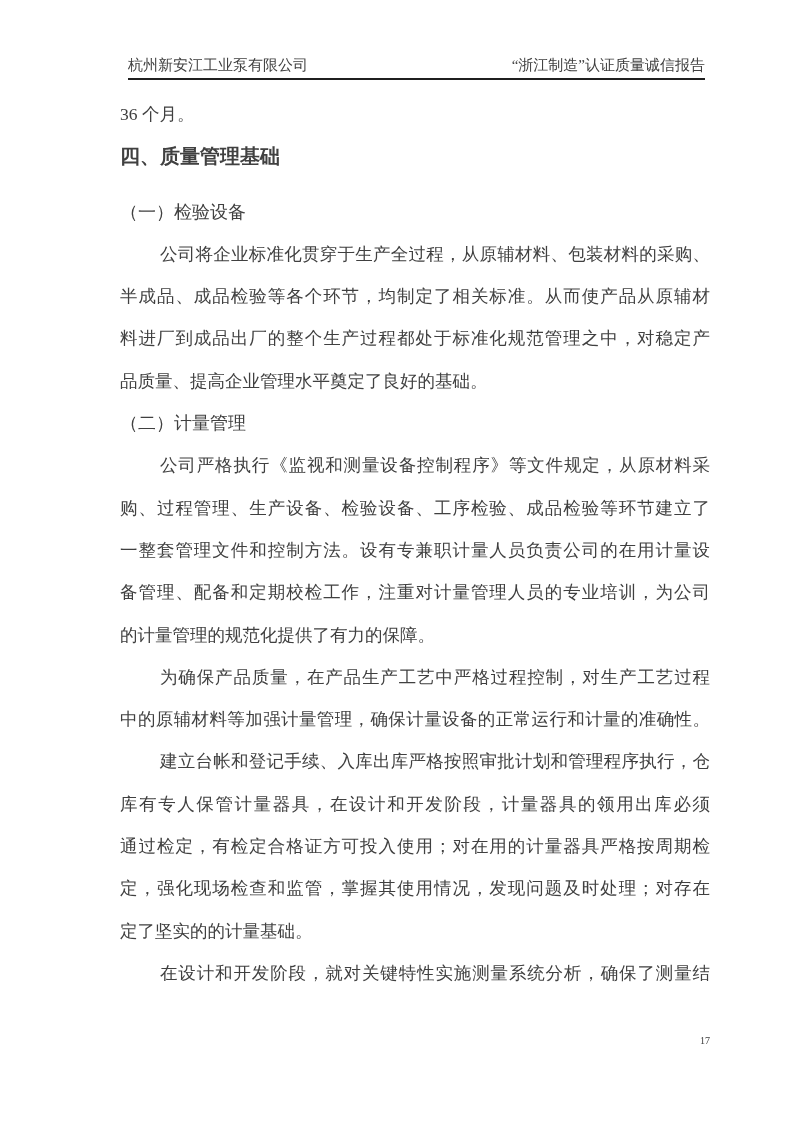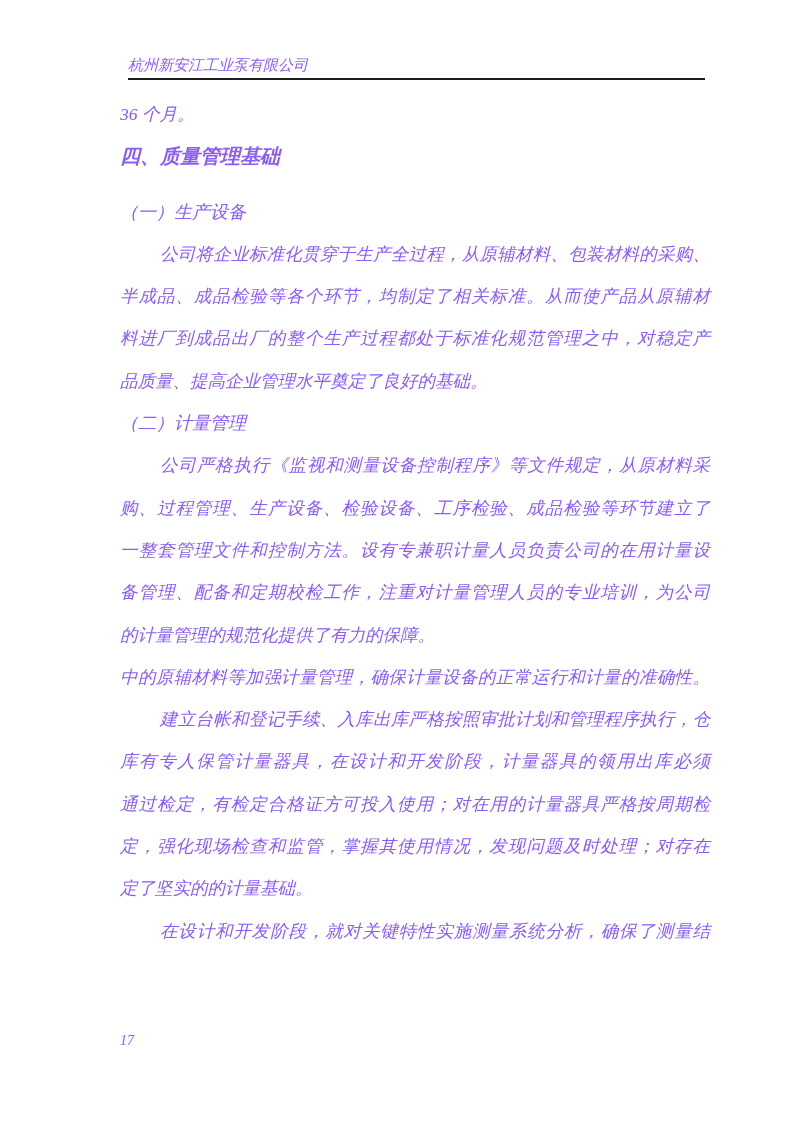--- a/index.html
+++ b/index.html
@@ -1,24 +1,23 @@
 <!DOCTYPE html>
 <html><head>
 <meta charset="utf-8">
 <style>
   html, body { margin: 0; padding: 0; background: #ffffff; }
   .page {
     position: relative;
     width: 800px;
     height: 1103px;
     background: #ffffff;
-    color: #8b5cf6;
+    color: #404040;
     font-family: "Liberation Serif", "DejaVu Serif", serif;
     overflow: hidden;
-    font-style: italic;
   }
   .header {
     position: absolute;
     left: 128px;
     top: 56px;
     width: 577px;
     display: flex;
     justify-content: space-between;
     align-items: baseline;
     border-bottom: 2px solid #1f1f1f;
@@ -55,55 +54,57 @@
     font-size: 18px;
     text-align: left;
     text-align-last: left;
   }
   .gap { margin-top: 13px; }
   .footer {
     position: absolute;
     left: 120px;
     top: 1031px;
     width: 590px;
-    text-align: left;
-    font-size: 14px;
+    text-align: right;
+    font-size: 10px;
     line-height: 20px;
   }
 </style>
 </head>
 <body>
 
 <div class="page">
 
   <div class="header">
     <span class="h-left">杭州新安江工业泵有限公司</span>
+    <span class="h-right">“浙江制造”认证质量诚信报告</span>
   </div>
 
   <div class="content">
 
     <div class="line end">36 个月。</div>
 
     <div class="line heading">四、质量管理基础</div>
 
-    <div class="line subheading gap">（一）生产设备</div>
+    <div class="line subheading gap">（一）检验设备</div>
 
     <div class="line indent">公司将企业标准化贯穿于生产全过程，从原辅材料、包装材料的采购、</div>
     <div class="line">半成品、成品检验等各个环节，均制定了相关标准。从而使产品从原辅材</div>
     <div class="line">料进厂到成品出厂的整个生产过程都处于标准化规范管理之中，对稳定产</div>
     <div class="line end">品质量、提高企业管理水平奠定了良好的基础。</div>
 
     <div class="line subheading">（二）计量管理</div>
 
     <div class="line indent">公司严格执行《监视和测量设备控制程序》等文件规定，从原材料采</div>
     <div class="line">购、过程管理、生产设备、检验设备、工序检验、成品检验等环节建立了</div>
     <div class="line">一整套管理文件和控制方法。设有专兼职计量人员负责公司的在用计量设</div>
     <div class="line">备管理、配备和定期校检工作，注重对计量管理人员的专业培训，为公司</div>
     <div class="line end">的计量管理的规范化提供了有力的保障。</div>
 
+    <div class="line indent">为确保产品质量，在产品生产工艺中严格过程控制，对生产工艺过程</div>
     <div class="line">中的原辅材料等加强计量管理，确保计量设备的正常运行和计量的准确性。</div>
 
     <div class="line indent">建立台帐和登记手续、入库出库严格按照审批计划和管理程序执行，仓</div>
     <div class="line">库有专人保管计量器具，在设计和开发阶段，计量器具的领用出库必须</div>
     <div class="line">通过检定，有检定合格证方可投入使用；对在用的计量器具严格按周期检</div>
     <div class="line">定，强化现场检查和监管，掌握其使用情况，发现问题及时处理；对存在</div>
     <div class="line end">定了坚实的的计量基础。</div>
 
     <div class="line indent">在设计和开发阶段，就对关键特性实施测量系统分析，确保了测量结</div>
 

